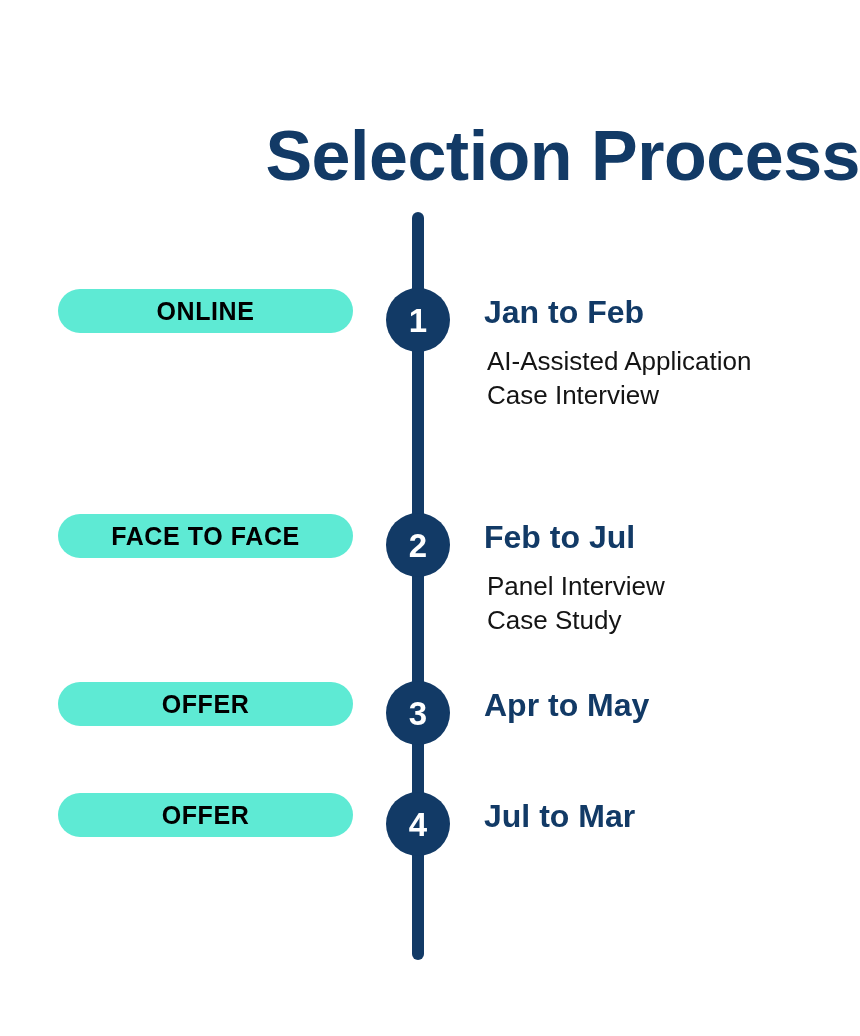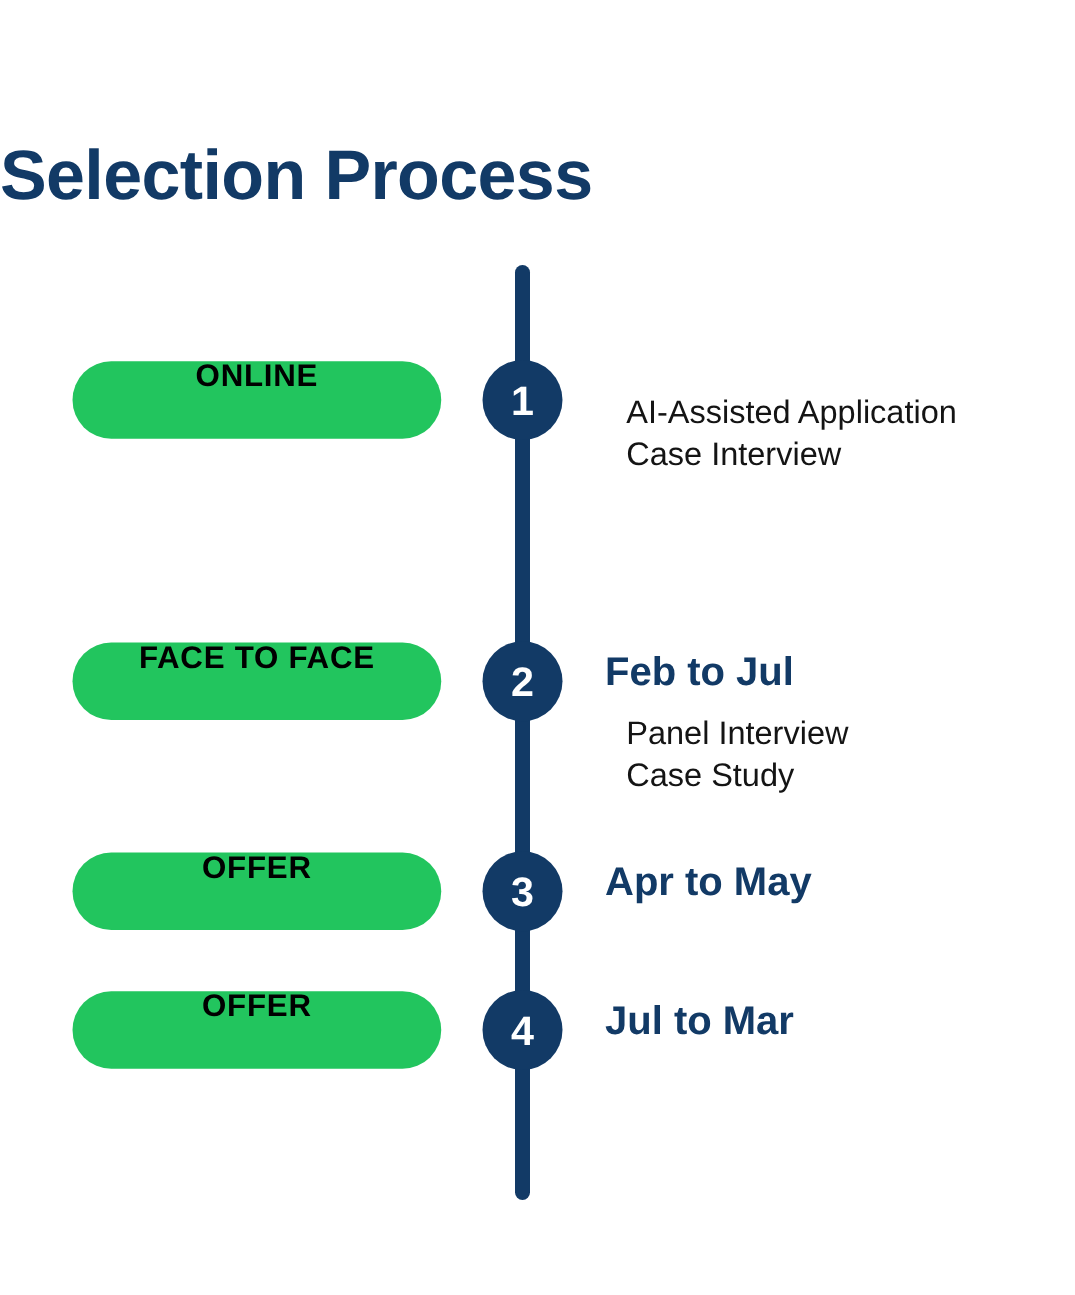--- a/index.html
+++ b/index.html
@@ -22,22 +22,22 @@
     height: 1036px;
     background: #ffffff;
   }
 
   
   #page-title {
     position: absolute;
     left: 0;
     top: 74px;
     width: 860px;
-    text-align: left;
-    font-size: 56px;
+    text-align: right;
+    font-size: 70px;
     font-weight: bold;
     letter-spacing: -0.5px;
     color: #123a66;
     line-height: 1.0;
     white-space: nowrap;
   }
 
   
   #timeline-spine {
     position: absolute;
@@ -56,25 +56,25 @@
     width: 860px;
     height: 0;
   }
 
   
   .step-pill {
     position: absolute;
     left: 58px;
     top: -31px;
     width: 295px;
-    height: 62px;
-    background: #22c55e;
+    height: 44px;
+    background: #5eead4;
     border-radius: 31px;
     display: flex;
-    align-items: flex-start;
+    align-items: center;
     justify-content: center;
     box-sizing: border-box;
   }
   .step-pill-label {
     font-size: 25px;
     font-weight: bold;
     color: #000000;
     letter-spacing: 0.6px;
     line-height: 1;
     white-space: nowrap;
@@ -110,21 +110,21 @@
   }
   .step-date {
     font-size: 32px;
     font-weight: bold;
     color: #123a66;
     line-height: 1.0;
     white-space: nowrap;
   }
   .step-items {
     margin-top: 16px;
-    margin-left: 17px;
+    margin-left: 3px;
   }
   .step-item {
     font-size: 26px;
     font-weight: normal;
     color: #141414;
     line-height: 34px;
     white-space: nowrap;
   }
 </style>
 </head>
@@ -137,20 +137,21 @@
   <div id="timeline-spine"></div>
 
   <div class="step-row" style="top:320px;">
     <div class="step-pill">
       <span class="step-pill-label">ONLINE</span>
     </div>
     <div class="step-circle">
       <span class="step-number">1</span>
     </div>
     <div class="step-content">
+      <div class="step-date">Jan to Feb</div>
       <div class="step-items">
         <div class="step-item">AI-Assisted Application</div>
         <div class="step-item">Case Interview</div>
       </div>
     </div>
   </div>
 
   <div class="step-row" style="top:545px;">
     <div class="step-pill">
       <span class="step-pill-label">FACE TO FACE</span>

